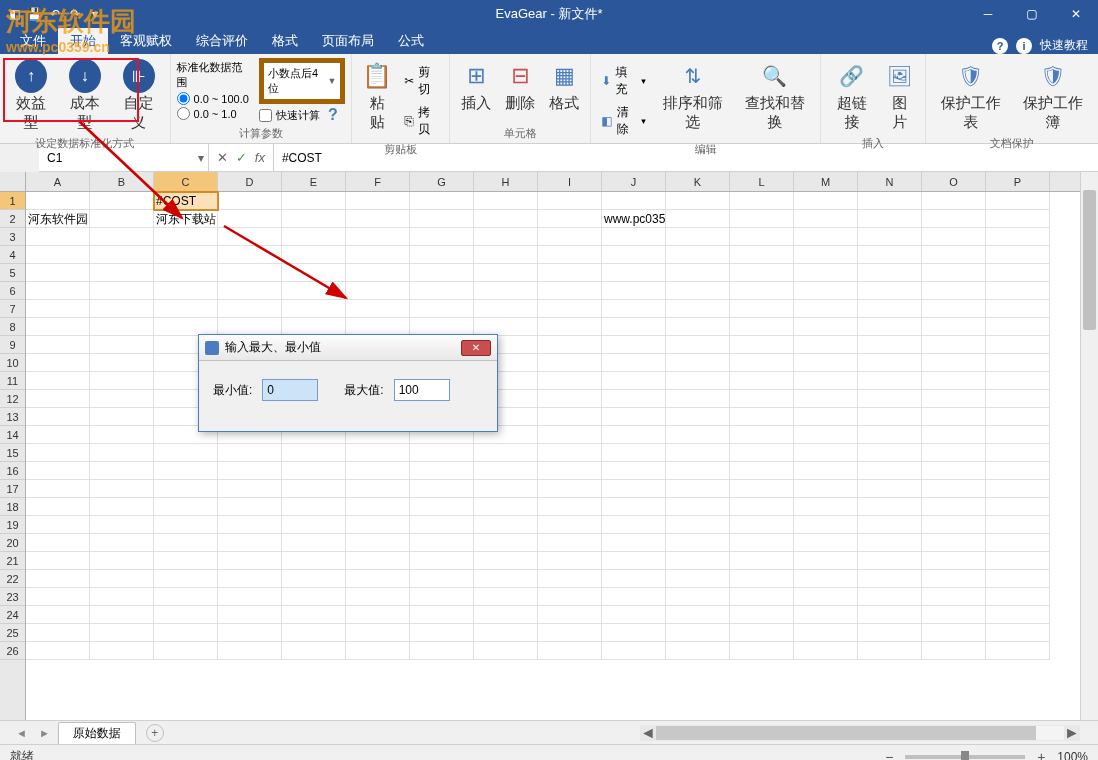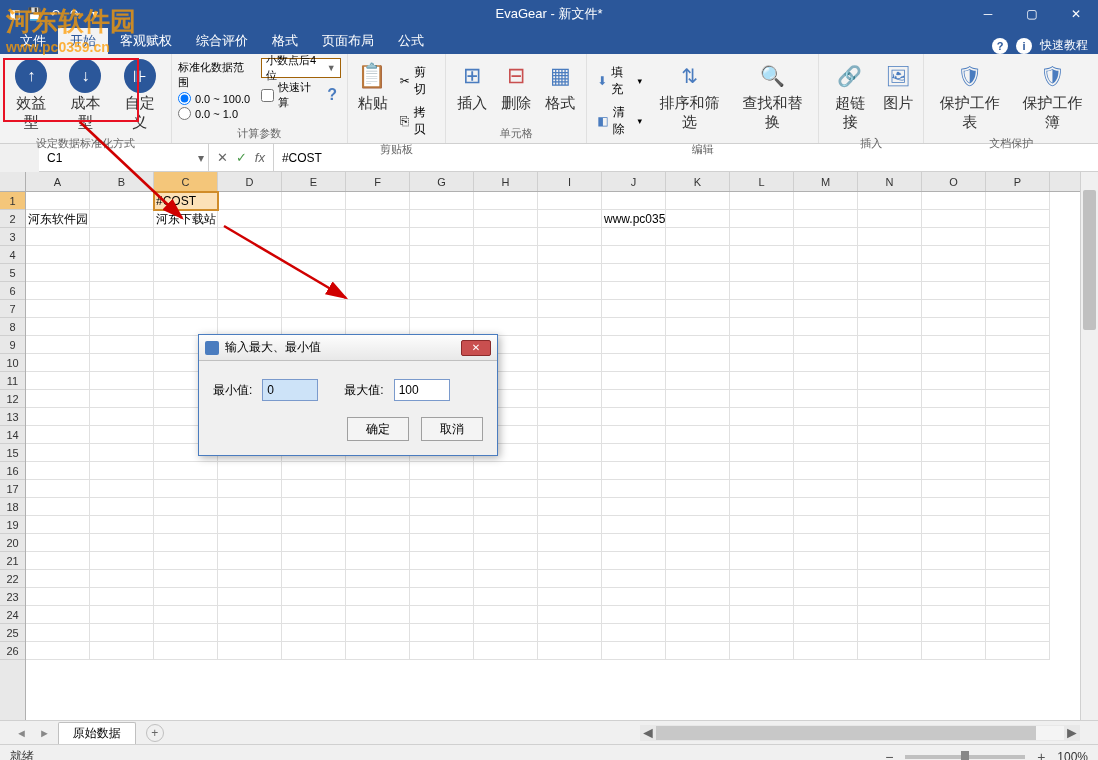--- a/index.html
+++ b/index.html
@@ -93,21 +93,21 @@
 .statusbar { height: 24px; background: #f0f0f0; border-top: 1px solid #d0d0d0; display: flex; align-items: center; padding: 0 10px; font-size: 12px; color: #333; }
 .zoom { margin-left: auto; display: flex; align-items: center; gap: 8px; }
 .zoom-btn { width: 16px; height: 16px; display: flex; align-items: center; justify-content: center; cursor: pointer; font-size: 14px; color: #555; }
 .zoom-slider { width: 120px; height: 4px; background: #c0c0c0; position: relative; }
 .zoom-handle { position: absolute; left: 50%; top: -4px; width: 8px; height: 12px; background: #888; transform: translateX(-50%); }
 
 
 .std-range-col { display: flex; flex-direction: column; gap: 2px; font-size: 11px; padding: 2px 0; }
 .radio-row { display: flex; align-items: center; gap: 4px; }
 .radio-row input[type=radio] { margin: 0; }
-.combo { display: flex; align-items: center; border: 1px solid #a16207; background: #fff; font-size: 11px; height: 20px; padding: 0 4px; cursor: pointer; }
+.combo { display: flex; align-items: center; border: 5px solid #a16207; background: #fff; font-size: 11px; height: 20px; padding: 18px 4px; cursor: pointer; }
 .combo .dd { margin-left: 4px; font-size: 9px; color: #666; }
 .check-row { display: flex; align-items: center; gap: 4px; font-size: 11px; }
 .help-q { width: 18px; height: 18px; color: #4a7cbf; font-size: 16px; font-weight: bold; cursor: pointer; display: flex; align-items: center; justify-content: center; }
 
 .vstack { display: flex; flex-direction: column; gap: 2px; }
 </style>
 </head>
 <body>
 
 <div class="titlebar">
@@ -839,24 +839,20 @@
     <span>输入最大、最小值</span>
     <div class="dialog-close">✕</div>
   </div>
   <div class="dialog-body">
     <div class="dlg-row">
       <span class="dlg-label">最小值:</span>
       <input class="dlg-input sel" value="0" style="">
       <span class="dlg-label" style="margin-left:16px;">最大值:</span>
       <input class="dlg-input" value="100" style="">
     </div>
-    <div class="dlg-btns">
-      <button class="dlg-btn">确定</button>
-      <button class="dlg-btn">取消</button>
-    </div>
   </div>
 </div>
 
 <svg class="arrow-svg" style="top:110px; left:70px; width:300px; height:200px;">
   <defs>
       <marker id="ah1" markerWidth="10" markerHeight="10" refX="8" refY="3" orient="auto">
         <path d="M0,0 L9,3 L0,6 Z" fill="#d00000"></path>
       </marker>
     </defs>
   <line x1="10" y1="12" x2="112" y2="108" stroke="#d00000" stroke-width="2.5" marker-end="url(#ah1)"></line>

